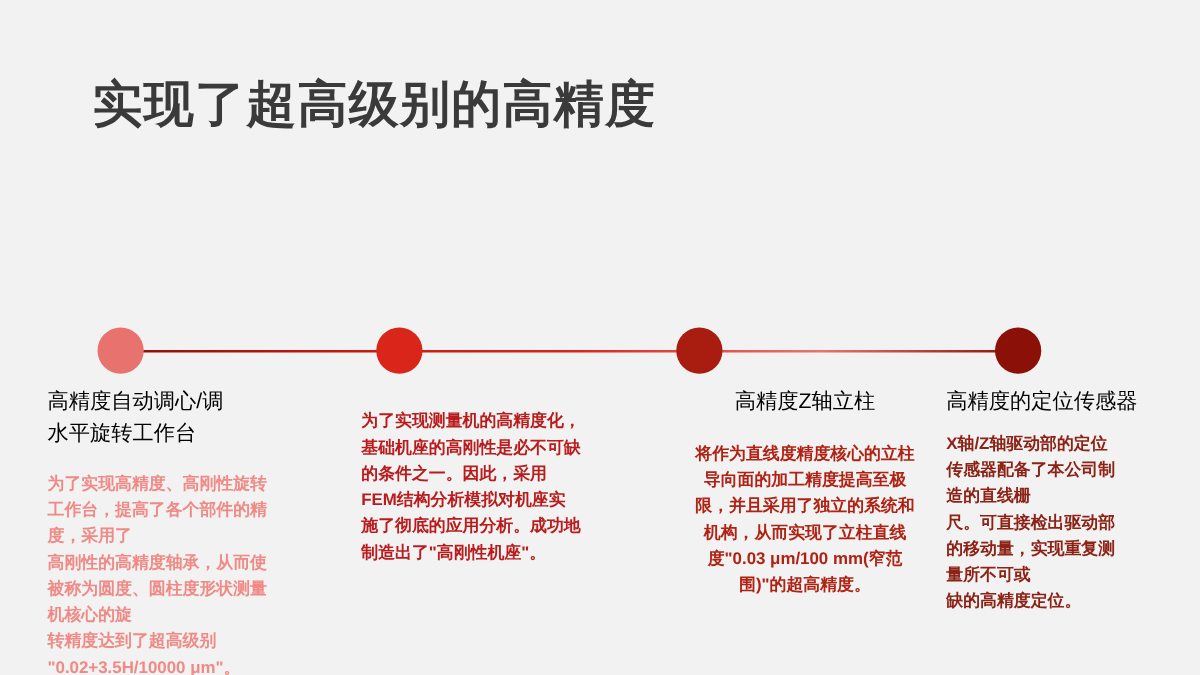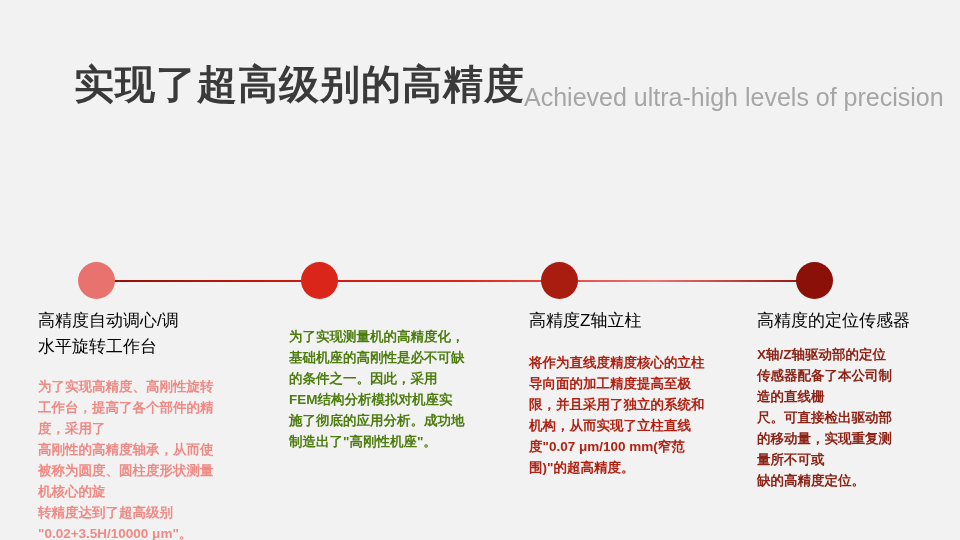--- a/index.html
+++ b/index.html
@@ -80,55 +80,54 @@
   .dot-3 { left: 541px; background: #a81d10; }
   .dot-4 { left: 796px; background: #8b1008; }
 
   
   .col {
     position: absolute;
     top: 308px;
   }
   .col-1 { left: 38px;  width: 230px; }
   .col-2 { left: 289px; width: 230px; }
-  .col-3 { left: 529px; width: 230px; }
+  .col-3 { left: 529px; width: 230px; text-align: center; }
   .col-4 { left: 757px; width: 205px; }
 
   .col-heading {
     font-size: 17px;
     font-weight: normal;
     color: #000000;
     line-height: 26px;
     margin: 0 0 0 0;
     white-space: pre-line;
   }
 
   .col-body {
     font-size: 13.5px;
     font-weight: bold;
     line-height: 21px;
     white-space: pre-line;
     margin: 0;
   }
 
   .col-1 .col-body { margin-top: 16px; color: #ef8a85; }
-  .col-2 .col-body { margin-top: 18px; color: #4d7c0f; }
+  .col-2 .col-body { margin-top: 18px; color: #b91c1c; }
   .col-3 .col-body { margin-top: 18px; color: #b02314; }
   .col-4 .col-body { margin-top: 10px; color: #8c2316; }
 
   .col-4 .col-heading { margin-bottom: 0; }
 </style>
 </head>
 <body>
 
 <div class="slide">
 
   <div class="header">
     <div class="title-cn">实现了超高级别的高精度</div>
-    <div class="title-en">Achieved ultra-high levels of precision</div>
   </div>
 
   <div class="timeline">
     <div class="timeline-line"></div>
     <div class="dot dot-1"></div>
     <div class="dot dot-2"></div>
     <div class="dot dot-3"></div>
     <div class="dot dot-4"></div>
   </div>
 
@@ -153,21 +152,21 @@
 施了彻底的应用分析。成功地
 制造出了"高刚性机座"。</div>
   </div>
 
   <div class="col col-3">
     <div class="col-heading">高精度Z轴立柱</div>
     <div class="col-body">将作为直线度精度核心的立柱
 导向面的加工精度提高至极
 限，并且采用了独立的系统和
 机构，从而实现了立柱直线
-度"0.07 μm/100 mm(窄范
+度"0.03 μm/100 mm(窄范
 围)"的超高精度。</div>
   </div>
 
   <div class="col col-4">
     <div class="col-heading">高精度的定位传感器</div>
     <div class="col-body">X轴/Z轴驱动部的定位
 传感器配备了本公司制
 造的直线栅
 尺。可直接检出驱动部
 的移动量，实现重复测

